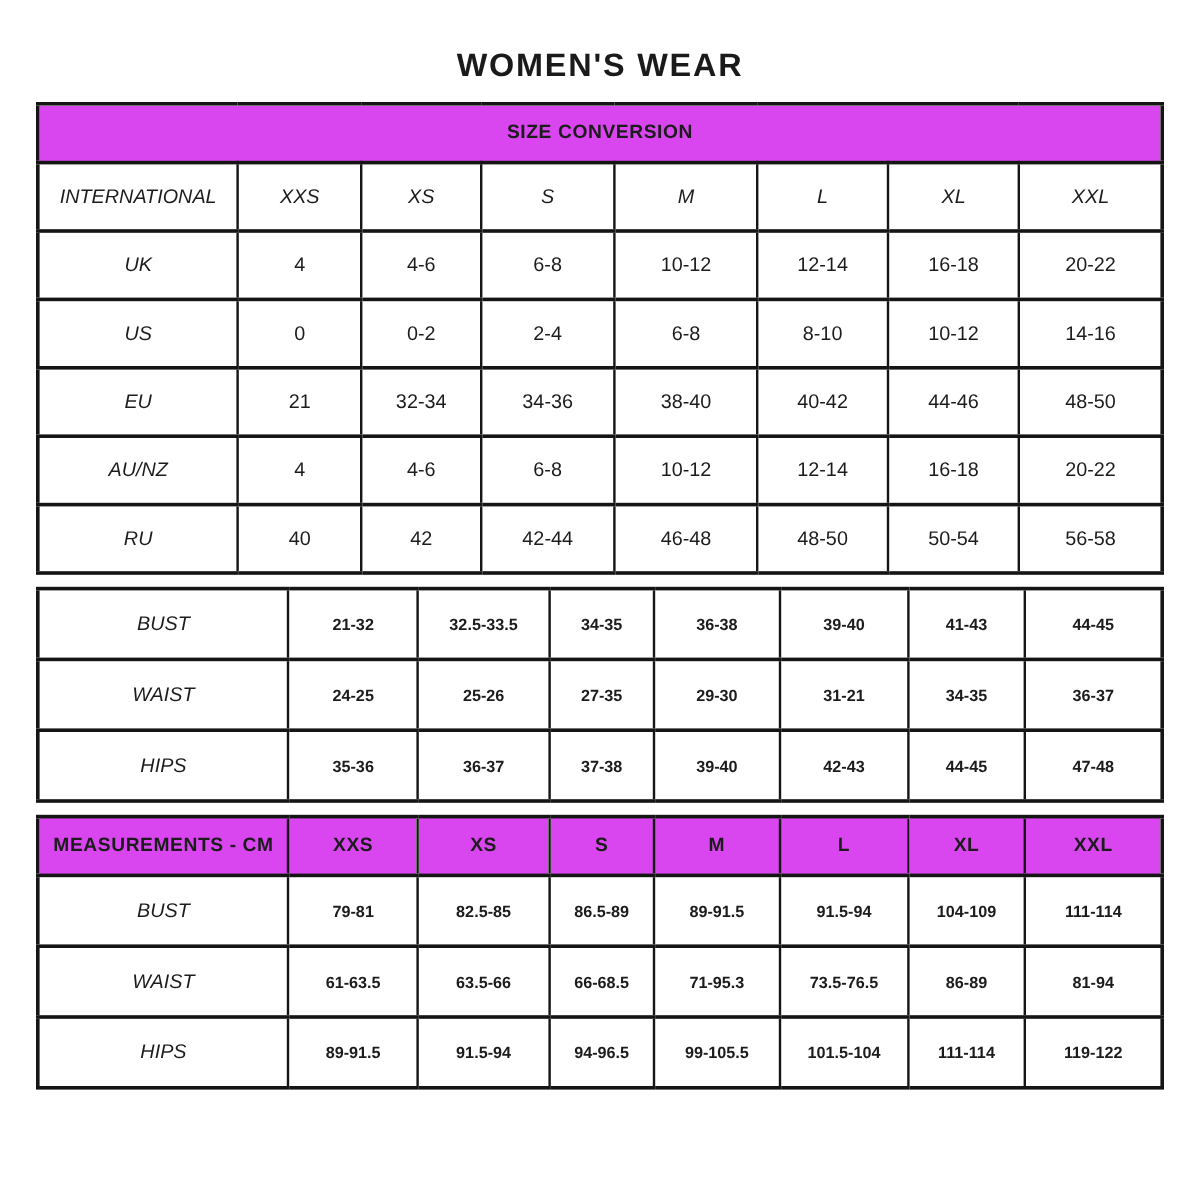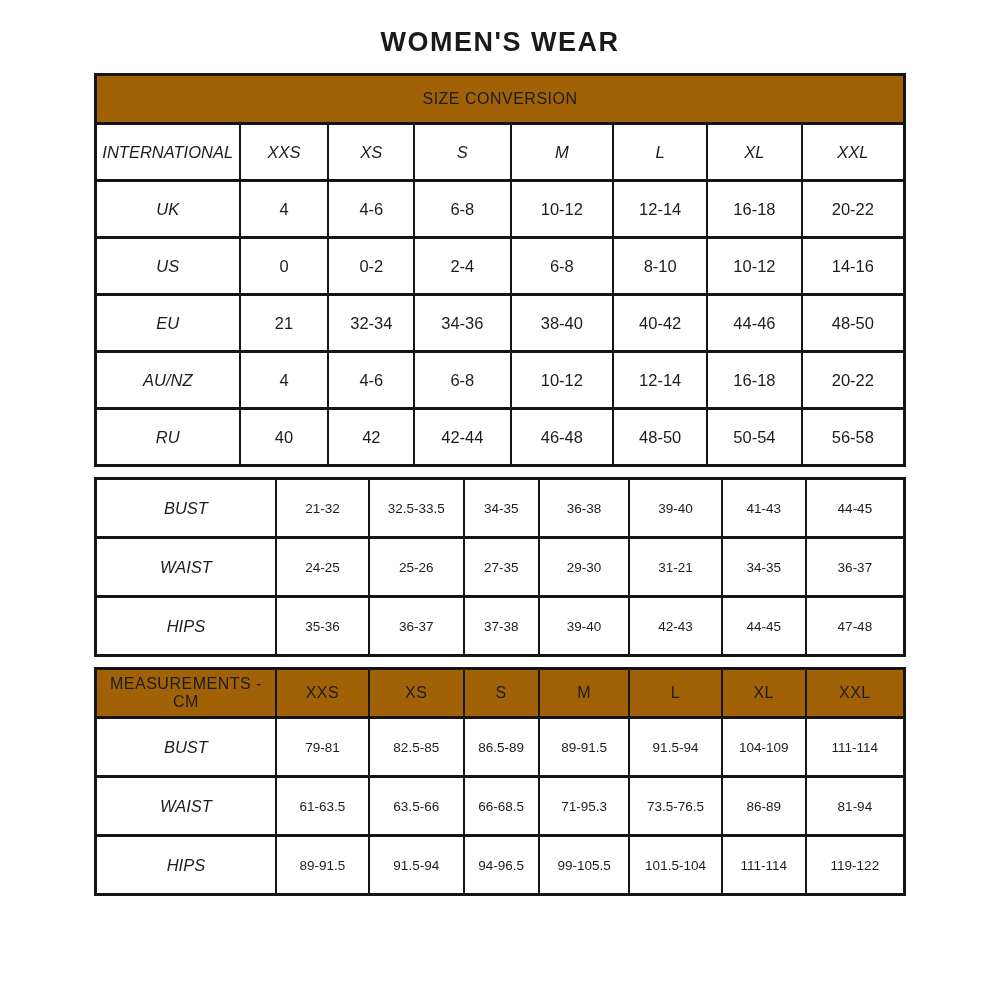--- a/index.html
+++ b/index.html
@@ -4,22 +4,22 @@
 <style>
   html, body {
     margin: 0;
     padding: 0;
     background: #ffffff;
     width: 1000px;
     font-family: "Liberation Sans", sans-serif;
     color: #1c1c1c;
   }
   .wrap {
-    width: 812px;
-    margin: 0 auto;
+    width: 940px;
+    margin: 12px auto;
     padding-top: 27px;
   }
   .page-title {
     text-align: center;
     font-size: 27px;
     font-weight: bold;
     letter-spacing: 1.5px;
     margin: 0 0 15px 0;
     color: #1a1a1a;
   }
@@ -34,32 +34,32 @@
     border-left: 2px solid #151515;
     border-right: 2px solid #151515;
     border-top: 3px solid #151515;
     border-bottom: 3px solid #151515;
     text-align: center;
     vertical-align: middle;
     padding: 0 2px;
     overflow: hidden;
   }
   tr.hdr td {
-    background: #a16207;
-    font-weight: normal;
+    background: #d946ef;
+    font-weight: bold;
     letter-spacing: 0.5px;
     height: 46px;
     font-size: 16px;
   }
   .t1 td { height: 54px; font-size: 16.5px; }
   .t1 tr.hdr td { height: 46px; font-size: 16px; }
   .t2 td, .t3 td { height: 56px; }
   .t2 tr.hdr td, .t3 tr.hdr td { height: 46px; }
   .lab { font-size: 16.5px; font-style: italic; }
-  .val { font-size: 13.5px; }
+  .val { font-size: 13.5px; font-weight: bold; }
 </style>
 </head>
 <body>
 
 <div class="wrap">
 
   <h1 class="page-title">WOMEN'S WEAR</h1>
 
   <table class="t1">
     <colgroup>

